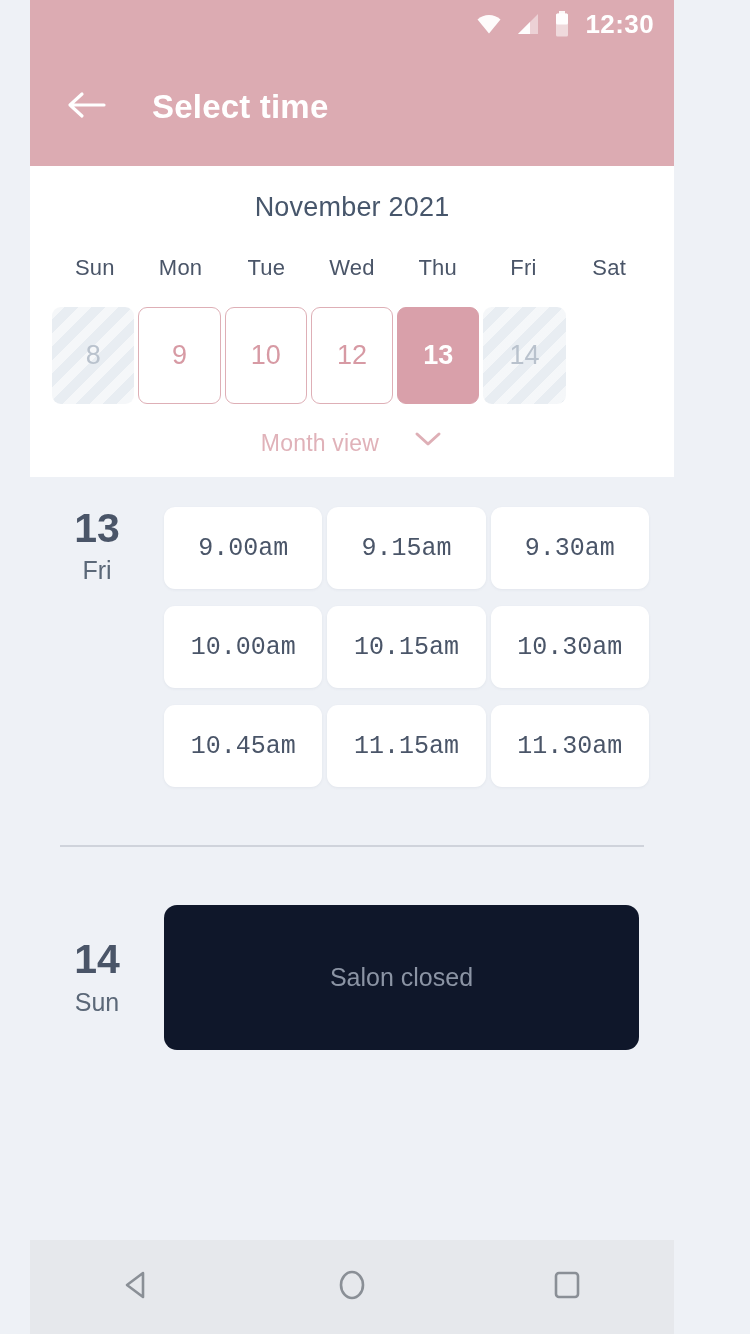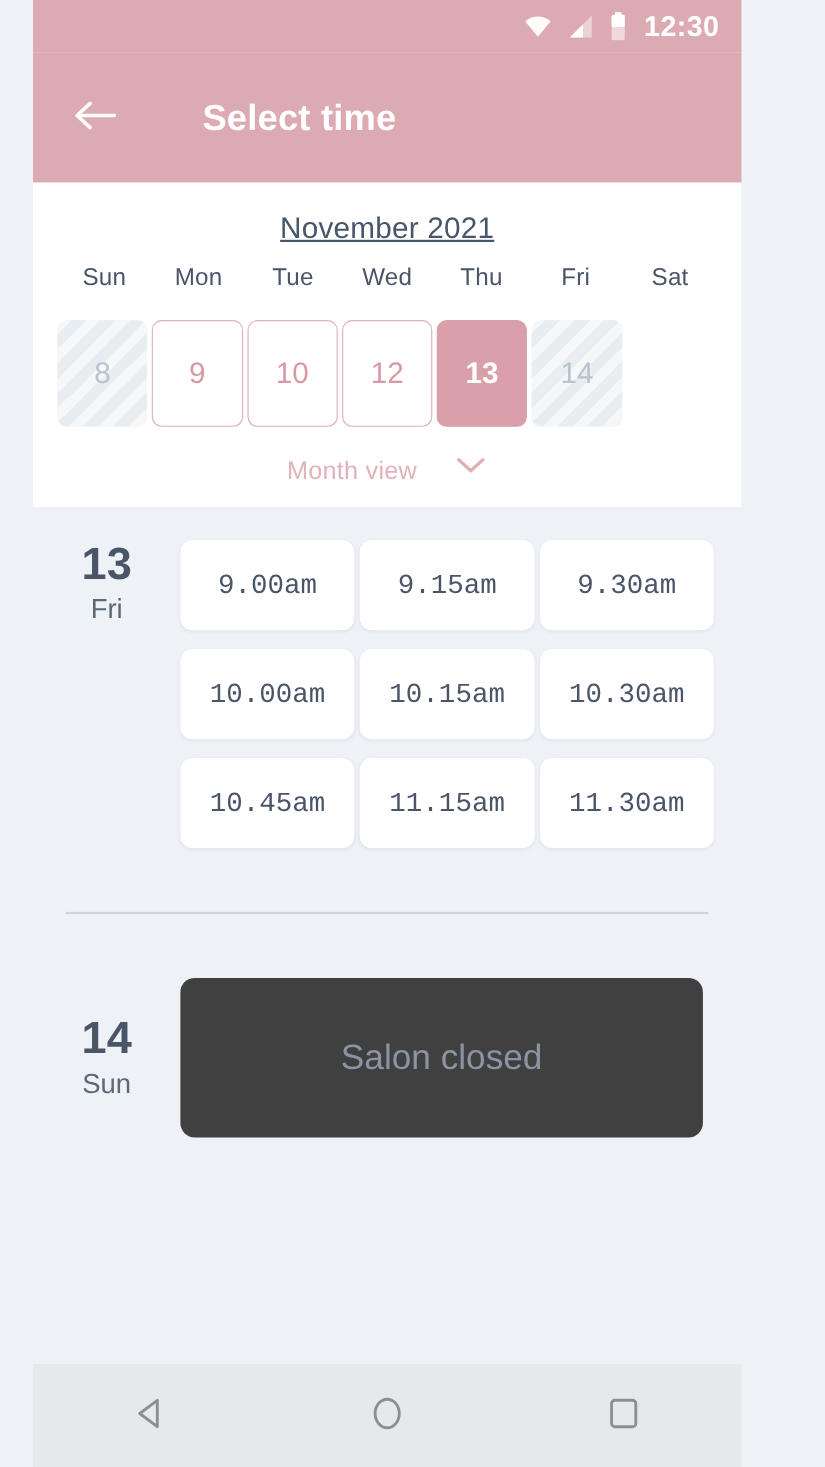--- a/index.html
+++ b/index.html
@@ -27,30 +27,30 @@
   
   .appbar {
     background:#dcabb2; flex:0 0 auto; height:118px;
     display:flex; align-items:center; padding-left:30px; gap:40px;
   }
   .back-btn {
     width:52px; height:52px; display:flex;
     align-items:center; justify-content:center; cursor:pointer;
   }
   .appbar-title {
-    color:#ffffff; font-size:33px; font-weight:bold; letter-spacing:.2px;margin-left:32px;
+    color:#ffffff; font-size:33px; font-weight:bold; letter-spacing:.2px;
   }
 
   
   .calendar {
     background:#ffffff; flex:0 0 auto; padding-top:26px; padding-bottom:20px;
   }
   .month-title {
     text-align:center; font-size:27px; color:#47566b;
-    letter-spacing:.2px; margin-bottom:16px;text-decoration:underline;
+    letter-spacing:.2px; margin-bottom:32px;
   }
   .weekday-row, .day-row {
     display:grid; grid-template-columns:repeat(7,1fr);
     padding:0 22px;
   }
   .weekday {
     text-align:center; font-size:22px; color:#4a5568; letter-spacing:.2px;
   }
   .day-row { margin-top:26px; gap:4px; }
   .day-cell {
@@ -106,24 +106,24 @@
   .closed-side {
     width:134px; flex:0 0 134px;
     display:flex; flex-direction:column; align-items:center;
     justify-content:center;
   }
   .closed-side .dnum {
     font-size:41px; font-weight:bold; color:#4a5568; line-height:1.05;
   }
   .closed-side .dname { font-size:25px; color:#5b6878; margin-top:6px; }
   .closed-card {
-    flex:1 1 auto; margin-right:35px; background:#404040;
+    flex:1 1 auto; margin-right:35px; background:#0f172a;
     border-radius:13px; height:145px;
     display:flex; align-items:center; justify-content:center;
-    font-size:32px; color:#8b94a4;
+    font-size:25px; color:#8b94a4;
   }
 
   
   .navbar {
     height:94px; flex:0 0 auto; background:#e6e8ec;
     display:flex; align-items:center; justify-content:space-around;
   }
   .nav-btn {
     width:110px; height:94px; display:flex;
     align-items:center; justify-content:center; cursor:pointer;

